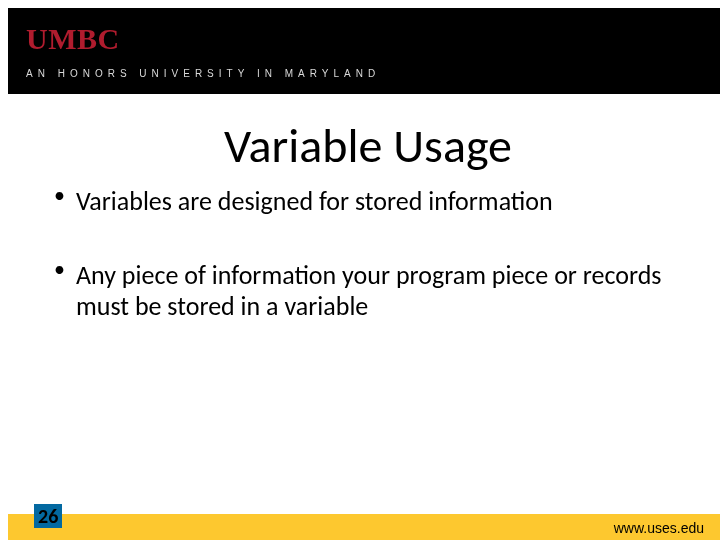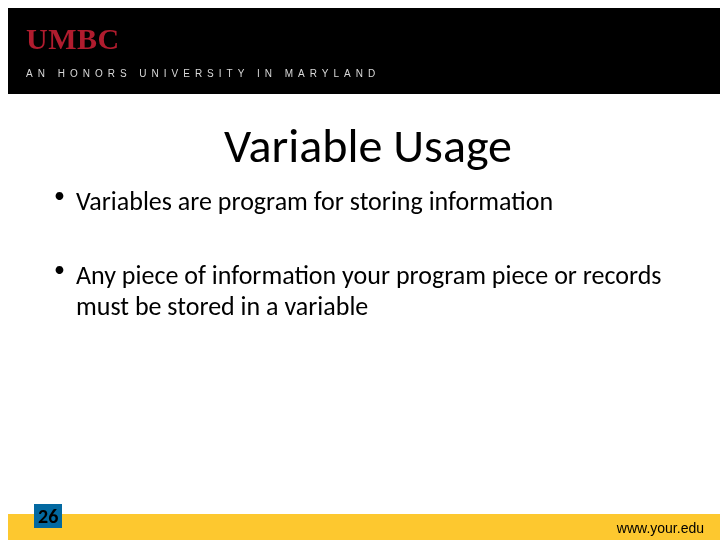--- a/index.html
+++ b/index.html
@@ -99,22 +99,22 @@
 
   <div class="header">
     <div class="logo-word">UMBC</div>
     <div class="logo-tagline">AN HONORS UNIVERSITY IN MARYLAND</div>
   </div>
 
   <div class="title">Variable Usage</div>
 
   <div class="body">
     <ul>
-      <li>Variables are program for storing information</li>
+      <li>Variables are designed for stored information</li>
       <li>Any piece of information your program piece or records must be stored in a variable</li>
     </ul>
   </div>
 
   <div class="footer"></div>
   <div class="page-num">26</div>
-  <div class="footer-url">www.your.edu</div>
+  <div class="footer-url">www.uses.edu</div>
 
 </div>
 
 </body></html>

